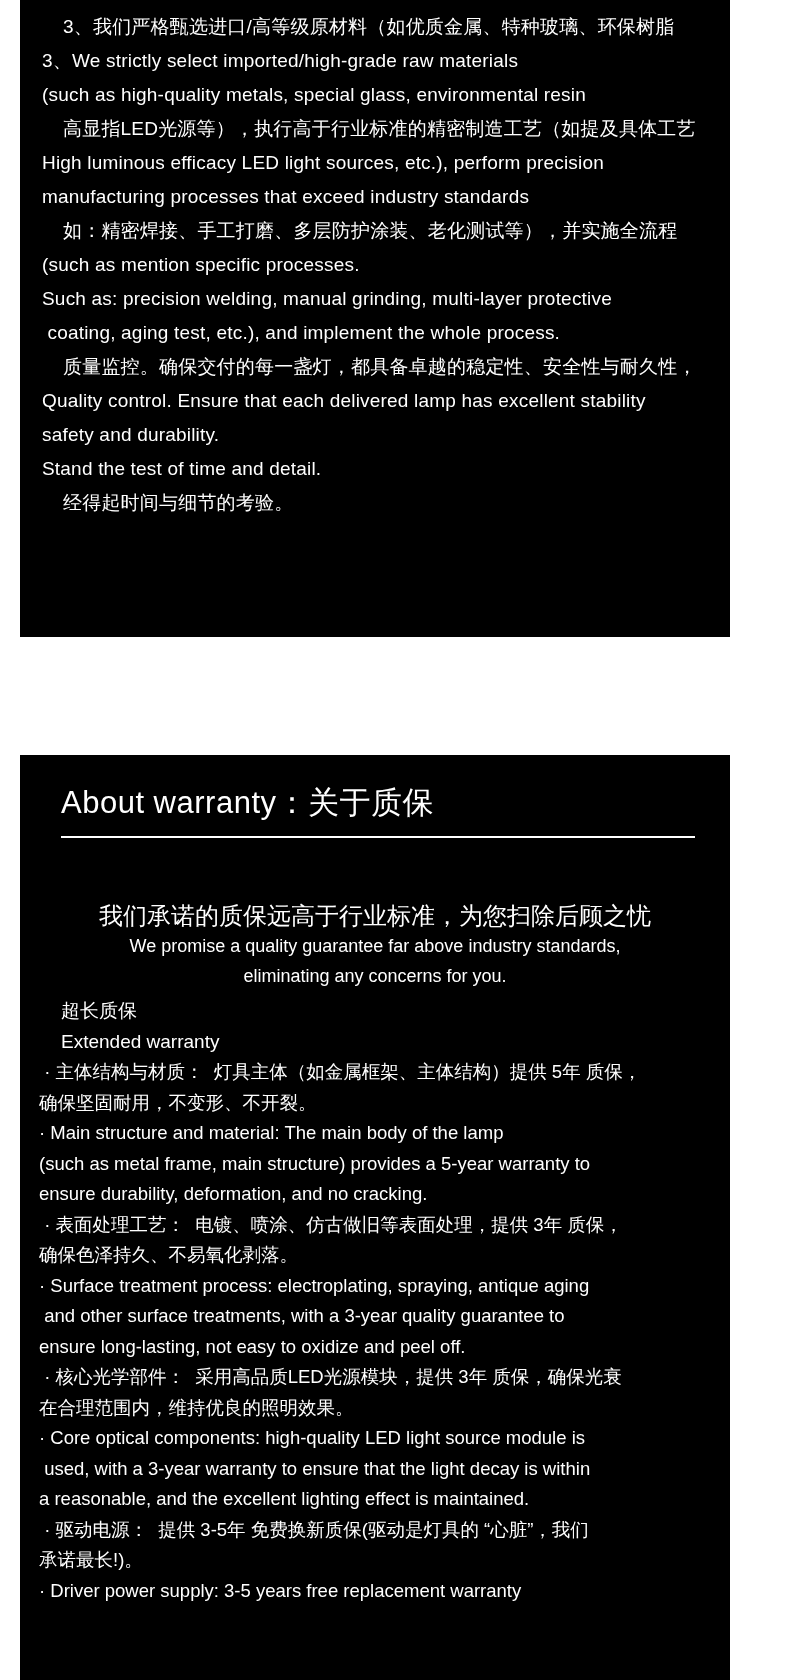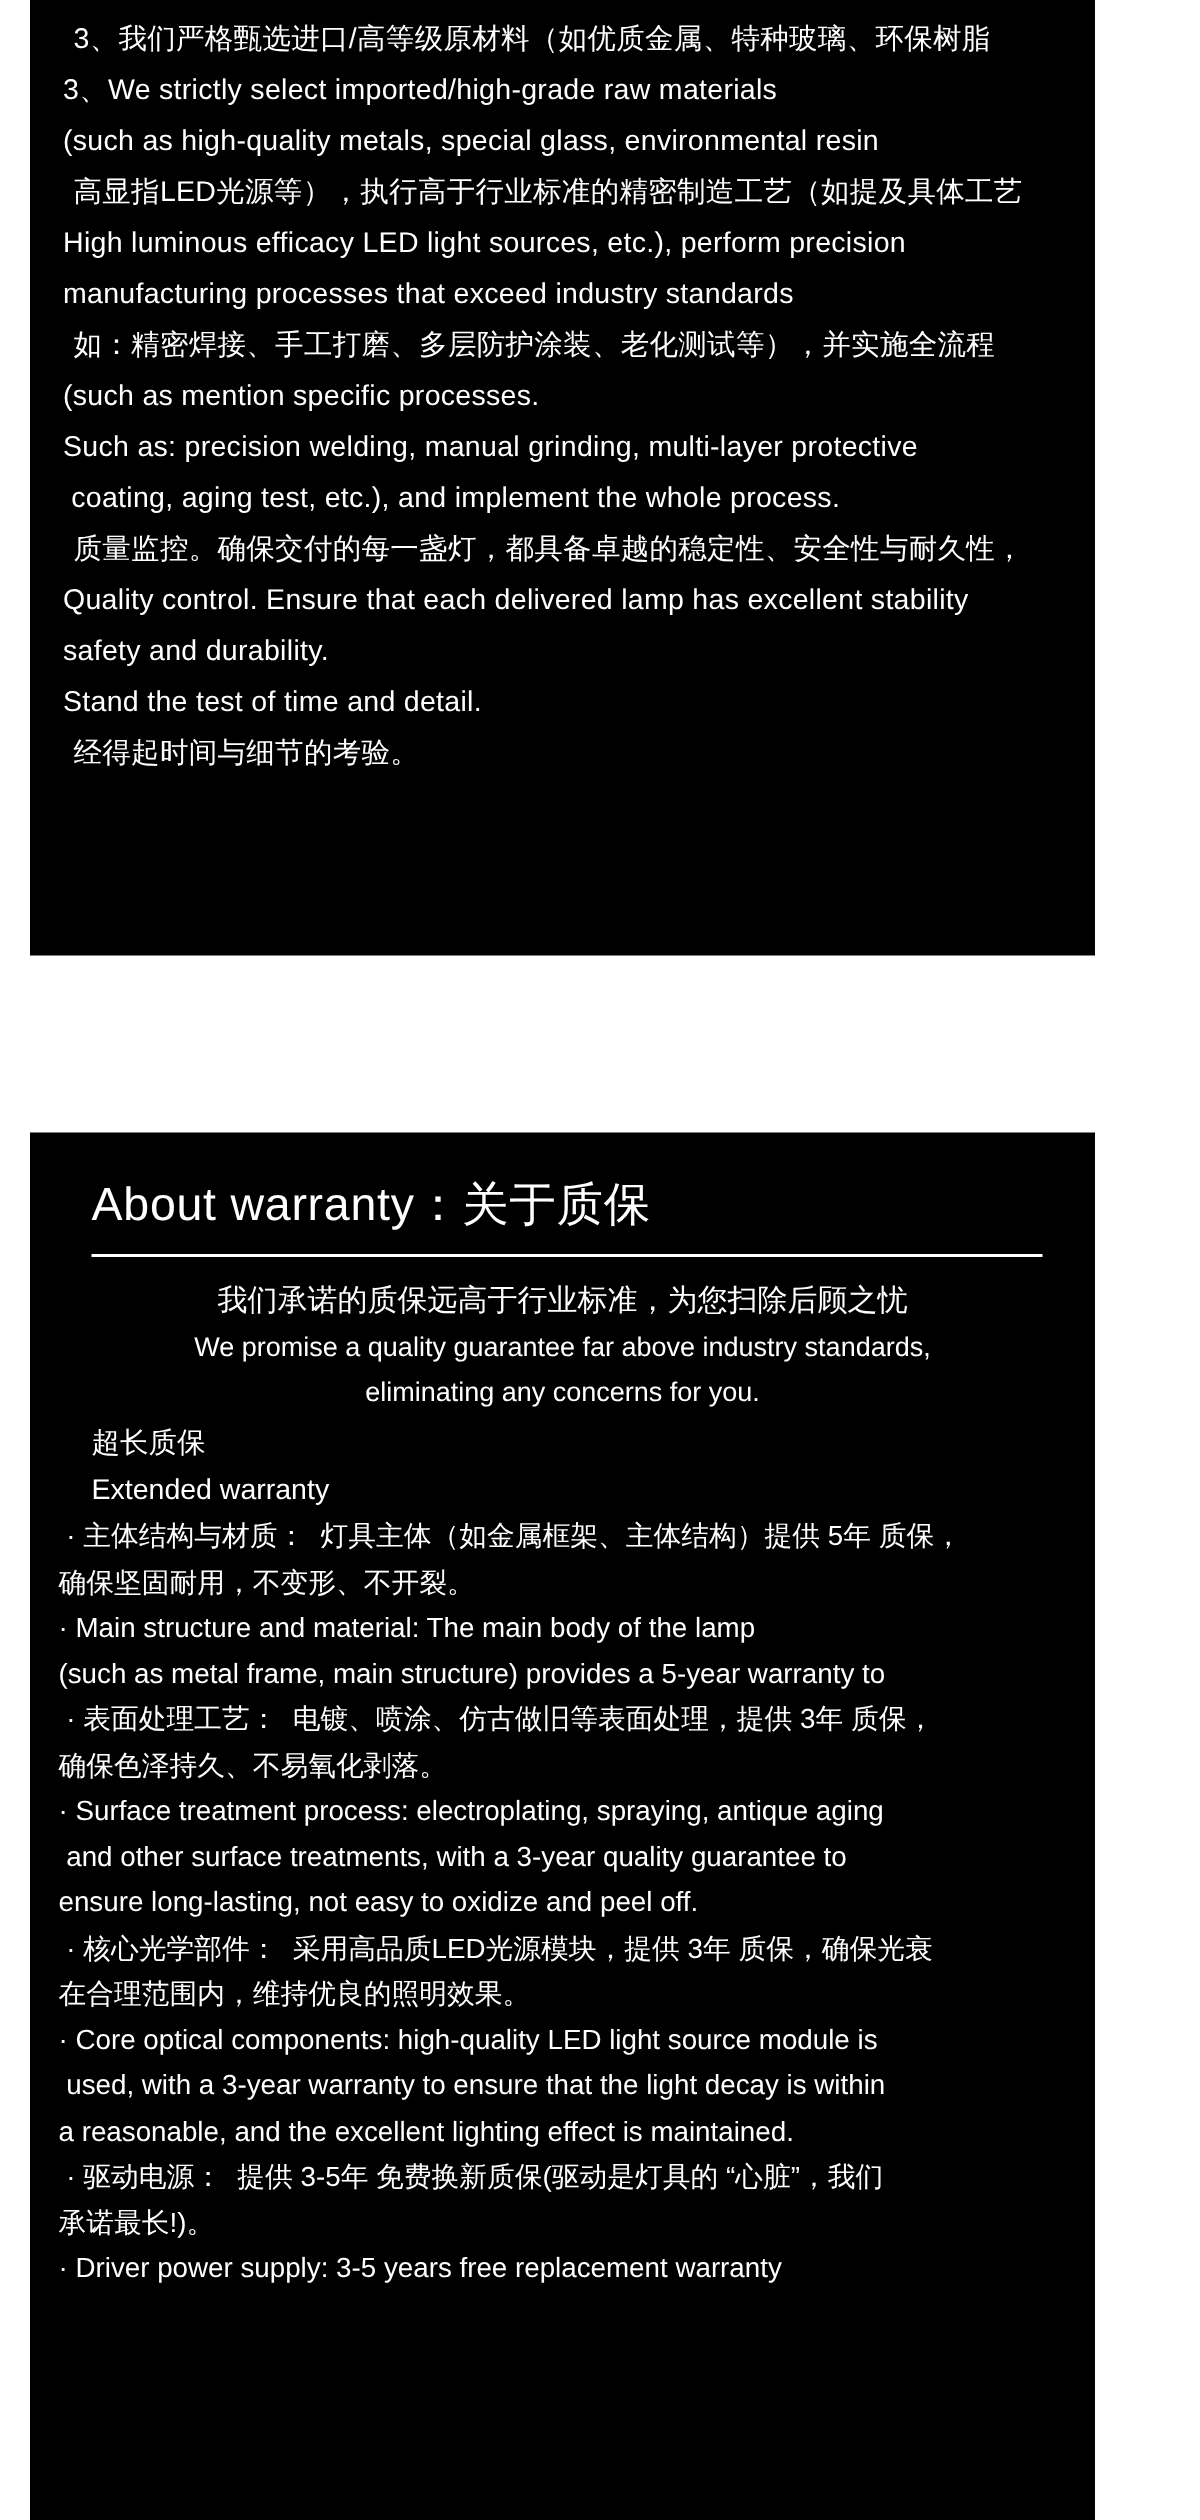--- a/index.html
+++ b/index.html
@@ -39,21 +39,21 @@
     padding: 0;
   }
   .line {
     color: #ffffff;
     white-space: pre;
     letter-spacing: 0.2px;
   }
   .cn {
     font-size: 19px;
     line-height: 34px;
-    padding-left: 29px;
+    padding-left: 43px;
   }
   .en {
     font-size: 19px;
     line-height: 34px;
     padding-left: 22px;
   }
   
   .warranty-title {
     font-size: 31px;
     line-height: 42px;
@@ -63,22 +63,23 @@
   .rule {
     height: 2px;
     background: #ffffff;
     margin: 12px 35px 0 41px;
   }
   .promise {
     text-align: center;
     padding: 14px 40px 0 40px;
   }
   .promise .p-cn {
-    font-size: 20px;
+    font-size: 24px;
     line-height: 31px;
+    margin-top: 48px;
   }
   .promise .p-en {
     font-size: 18px;
     line-height: 30px;
   }
   .sec-head {
     font-size: 19px;
     line-height: 31px;
     padding-left: 41px;
   }
@@ -125,20 +126,21 @@
 
     <div class="gap-sm"></div>
 
     <div class="sec-head">超长质保</div>
     <div class="sec-head">Extended warranty</div>
 
     <div class="w-line"> · 主体结构与材质：  灯具主体（如金属框架、主体结构）提供 5年 质保，</div>
     <div class="w-line">确保坚固耐用，不变形、不开裂。</div>
     <div class="w-line">· Main structure and material: The main body of the lamp</div>
     <div class="w-line">(such as metal frame, main structure) provides a 5-year warranty to</div>
+    <div class="w-line">ensure durability, deformation, and no cracking.</div>
     <div class="w-line"> · 表面处理工艺：  电镀、喷涂、仿古做旧等表面处理，提供 3年 质保，</div>
     <div class="w-line">确保色泽持久、不易氧化剥落。</div>
     <div class="w-line">· Surface treatment process: electroplating, spraying, antique aging</div>
     <div class="w-line"> and other surface treatments, with a 3-year quality guarantee to</div>
     <div class="w-line">ensure long-lasting, not easy to oxidize and peel off.</div>
     <div class="w-line"> · 核心光学部件：  采用高品质LED光源模块，提供 3年 质保，确保光衰</div>
     <div class="w-line">在合理范围内，维持优良的照明效果。</div>
     <div class="w-line">· Core optical components: high-quality LED light source module is</div>
     <div class="w-line"> used, with a 3-year warranty to ensure that the light decay is within</div>
     <div class="w-line">a reasonable, and the excellent lighting effect is maintained.</div>

